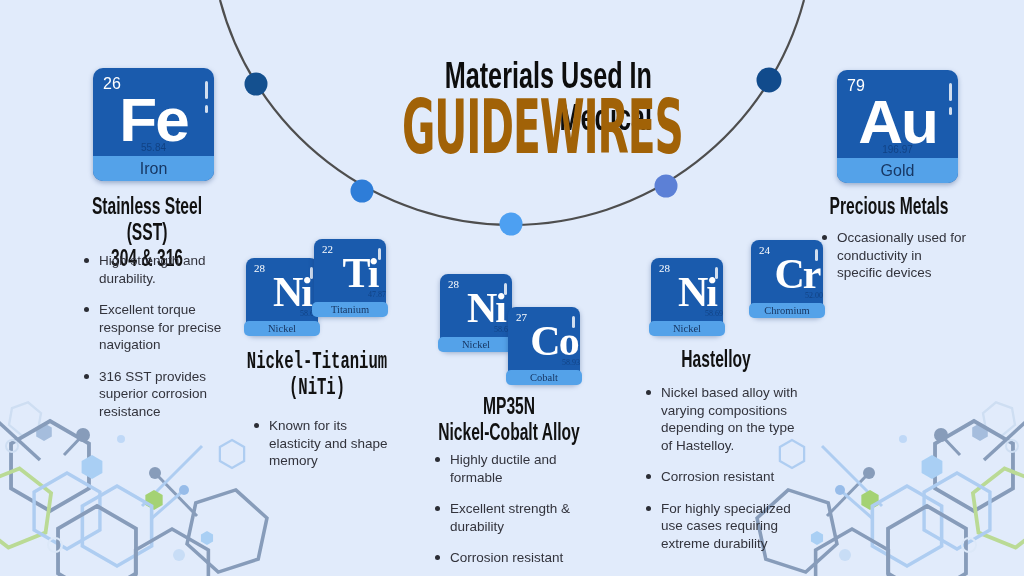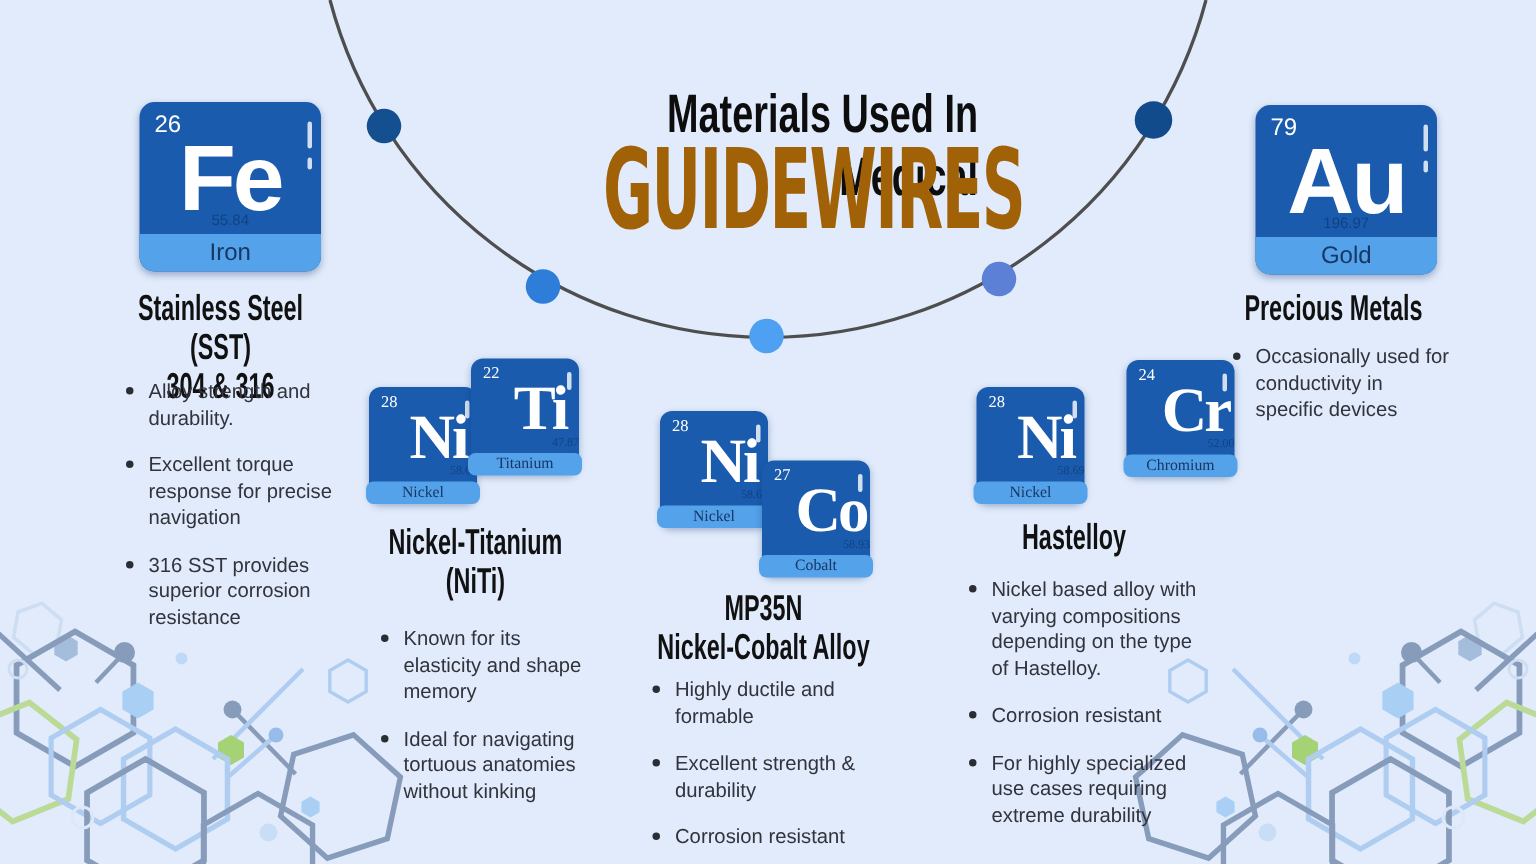--- a/index.html
+++ b/index.html
@@ -194,21 +194,21 @@
     <span class="sh1"></span>
     <div class="band">Chromium</div>
   </div>
 
   <div class="h" style="left:37px; top:193px; width:220px; font-size:24px;">
     <div class="cond">
       <div>Stainless Steel (SST)</div>
       <div>304 &amp; 316</div>
     </div>
   </div>
-  <div class="h" style="left:207px; top:349px; width:220px; font-size:24px;">
+  <div class="h" style="left:207px; top:349px; width:220px; font-size:24px;font-family:Liberation Mono, monospace;">
     <div class="cond">
       <div>Nickel-Titanium</div>
       <div>(NiTi)</div>
     </div>
   </div>
   <div class="h" style="left:399px; top:393px; width:220px; font-size:24px;">
     <div class="cond">
       <div>MP35N</div>
       <div>Nickel-Cobalt Alloy</div>
     </div>
@@ -218,27 +218,26 @@
       <div>Hastelloy</div>
     </div>
   </div>
   <div class="h" style="left:779px; top:193px; width:220px; font-size:24px;">
     <div class="cond">
       <div>Precious Metals</div>
     </div>
   </div>
 
   <ul class="bullets" style="left:82px; top:252px; width:155px;">
-    <li>Alloy strength and durability.</li>
+    <li>High strength and durability.</li>
     <li>Excellent torque response for precise navigation</li>
     <li>316 SST provides superior corrosion resistance</li>
   </ul>
   <ul class="bullets" style="left:252px; top:417px; width:150px;">
     <li>Known for its elasticity and shape memory</li>
-    <li>Ideal for navigating tortuous anatomies without kinking</li>
   </ul>
   <ul class="bullets" style="left:433px; top:451px; width:160px;">
     <li>Highly ductile and formable</li>
     <li>Excellent strength &amp; durability</li>
     <li>Corrosion resistant</li>
   </ul>
   <ul class="bullets" style="left:644px; top:384px; width:165px;">
     <li>Nickel based alloy with varying compositions depending on the type of Hastelloy.</li>
     <li>Corrosion resistant</li>
     <li>For highly specialized use cases requiring extreme durability</li>

